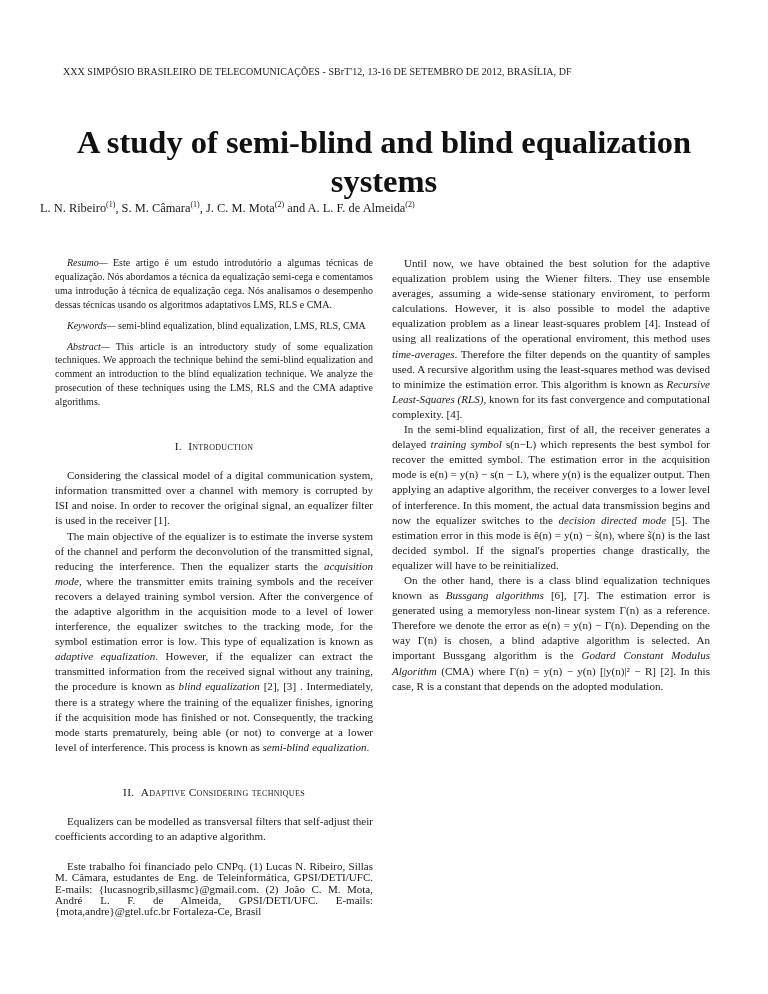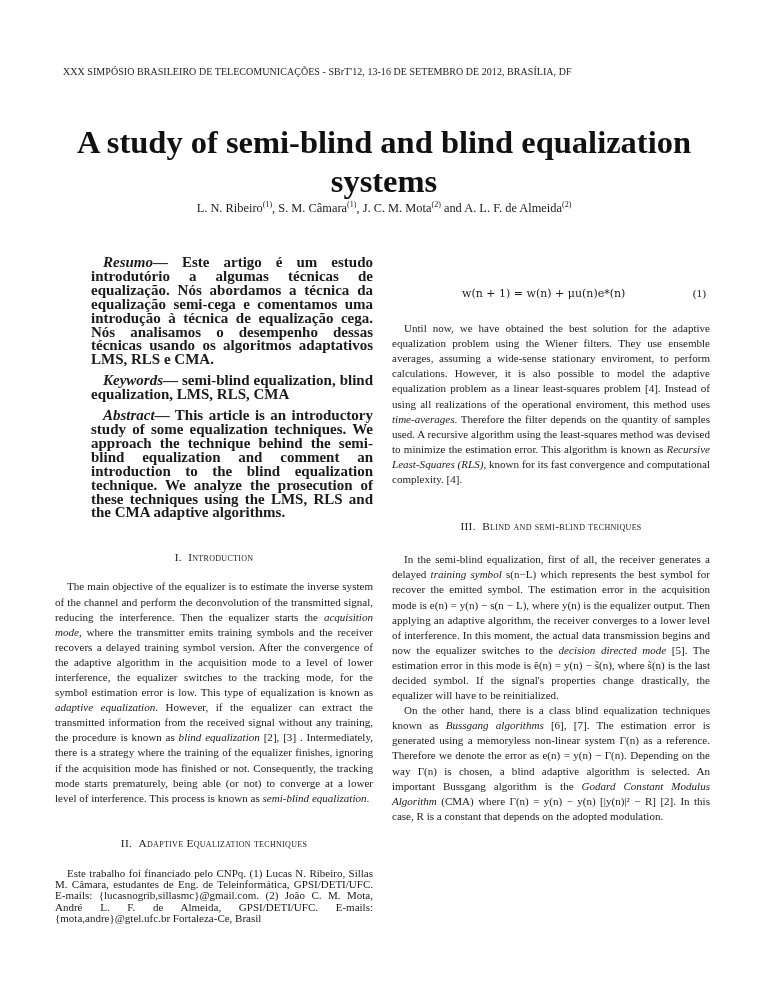--- a/index.html
+++ b/index.html
@@ -10,31 +10,31 @@
   .running-head {
     position: absolute; top: 66px; left: 63px; width: 660px;
     font-size: 10px; letter-spacing: 0.05px; color: #222;
   }
   .title {
     position: absolute; top: 123px; left: 40px; width: 688px;
     text-align: center; font-size: 32.5px; line-height: 39px; color: #111;
   }
   .authors {
     position: absolute; top: 200px; left: 40px; width: 688px;
-    text-align: center; font-size: 12.4px; color: #1a1a1a;
+    text-align: left; font-size: 12.4px; color: #1a1a1a;
   }
   .authors sup { font-size: 8px; vertical-align: 5px; }
   .col {
     position: absolute; width: 318px; font-size: 11.05px; line-height: 15.1px;
     text-align: justify;
   }
   .col-left { left: 55px; top: 256px; }
   .col-right { left: 392px; top: 256px; }
   .col p { margin: 0; text-indent: 12px; }
-  .abs p { font-weight: bold; font-size: 15px; line-height: 13.9px; margin-bottom: 7px; margin-left: 36px; }
+  .abs p { font-weight: normal; font-size: 10px; line-height: 13.9px; margin-bottom: 7px; }
   .abs p .lbl { font-style: italic; }
   .sec-head {
     text-align: center; font-size: 11.4px; margin: 30px 0 14px 0; letter-spacing: 0.3px;
   }
   .sec-head .sc { font-variant: small-caps; }
   .footnote { font-size: 11px; line-height: 11.2px; margin-top: 17px; }
   .footnote p { text-indent: 12px; }
   .eq {
     display: flex; justify-content: space-between; align-items: center;
     margin: 30px 0 20px 0; font-size: 11.4px;
@@ -57,38 +57,33 @@
 <div class="col col-left">
   <div class="abs">
     <p><span class="lbl">Resumo—</span><span> Este artigo é um estudo introdutório a algumas técnicas de equalização. Nós abordamos a técnica da equalização semi-cega e comentamos uma introdução à técnica de equalização cega. Nós analisamos o desempenho dessas técnicas usando os algoritmos adaptativos LMS, RLS e CMA.</span></p>
     <p><span class="lbl">Keywords—</span><span> semi-blind equalization, blind equalization, LMS, RLS, CMA</span></p>
     <p><span class="lbl">Abstract—</span><span> This article is an introductory study of some equalization techniques. We approach the technique behind the semi-blind equalization and comment an introduction to the blind equalization technique. We analyze the prosecution of these techniques using the LMS, RLS and the CMA adaptive algorithms.</span></p>
   </div>
 
   <div class="sec-head">
     <span>I.</span>&nbsp;&nbsp;<span class="sc">Introduction</span>
   </div>
+  <p>Considering the classical model of a digital communication system, information transmitted over a channel with memory is corrupted by ISI and noise. In order to recover the original signal, an equalizer filter is used in the receiver [1].</p>
   <p><span>The main objective of the equalizer is to estimate the inverse system of the channel and perform the deconvolution of the transmitted signal, reducing the interference. Then the equalizer starts the </span><i>acquisition mode</i><span>, where the transmitter emits training symbols and the receiver recovers a delayed training symbol version. After the convergence of the adaptive algorithm in the acquisition mode to a level of lower interference, the equalizer switches to the tracking mode, for the symbol estimation error is low. This type of equalization is known as </span><i>adaptive equalization</i><span>. However, if the equalizer can extract the transmitted information from the received signal without any training, the procedure is known as </span><i>blind equalization</i><span> [2], [3] . Intermediately, there is a strategy where the training of the equalizer finishes, ignoring if the acquisition mode has finished or not. Consequently, the tracking mode starts prematurely, being able (or not) to converge at a lower level of interference. This process is known as </span><i>semi-blind equalization</i><span>.</span></p>
 
   <div class="sec-head">
-    <span>II.</span>&nbsp;&nbsp;<span class="sc">Adaptive Equalization techniques</span>
+    <span>II.</span>&nbsp;&nbsp;<span class="sc">Adaptive Considering techniques</span>
   </div>
+  <p>Equalizers can be modelled as transversal filters that self-adjust their coefficients according to an adaptive algorithm.</p>
 
   <div class="footnote">
     <p>Este trabalho foi financiado pelo CNPq. (1) Lucas N. Ribeiro, Sillas M. Câmara, estudantes de Eng. de Teleinformática, GPSI/DETI/UFC. E-mails: {lucasnogrib,sillasmc}@gmail.com. (2) João C. M. Mota, André L. F. de Almeida, GPSI/DETI/UFC. E-mails: {mota,andre}@gtel.ufc.br Fortaleza-Ce, Brasil</p>
   </div>
 </div>
 
 <div class="col col-right">
 
-  <div class="eq">
-    <span class="eq-body">w(n + 1) = w(n) + μu(n)e*(n)</span>
-    <span class="eq-num">(1)</span>
-  </div>
 
   <p><span>Until now, we have obtained the best solution for the adaptive equalization problem using the Wiener filters. They use ensemble averages, assuming a wide-sense stationary enviroment, to perform calculations. However, it is also possible to model the adaptive equalization problem as a linear least-squares problem [4]. Instead of using all realizations of the operational enviroment, this method uses </span><i>time-averages</i><span>. Therefore the filter depends on the quantity of samples used. A recursive algorithm using the least-squares method was devised to minimize the estimation error. This algorithm is known as </span><i>Recursive Least-Squares (RLS)</i><span>, known for its fast convergence and computational complexity. [4].</span></p>
 
-  <div class="sec-head" style="margin-top:32px;margin-bottom:18px;">
-    <span>III.</span>&nbsp;&nbsp;<span class="sc">Blind and semi-blind techniques</span>
-  </div>
   <p><span>In the semi-blind equalization, first of all, the receiver generates a delayed </span><i>training symbol</i><span> s(n−L) which represents the best symbol for recover the emitted symbol. The estimation error in the acquisition mode is e(n) = y(n) − s(n − L), where y(n) is the equalizer output. Then applying an adaptive algorithm, the receiver converges to a lower level of interference. In this moment, the actual data transmission begins and now the equalizer switches to the </span><i>decision directed mode</i><span> [5]. The estimation error in this mode is ẽ(n) = y(n) − s̃(n), where s̃(n) is the last decided symbol. If the signal's properties change drastically, the equalizer will have to be reinitialized.</span></p>
   <p><span>On the other hand, there is a class blind equalization techniques known as </span><i>Bussgang algorithms</i><span> [6], [7]. The estimation error is generated using a memoryless non-linear system Γ(n) as a reference. Therefore we denote the error as e(n) = y(n) − Γ(n). Depending on the way Γ(n) is chosen, a blind adaptive algorithm is selected. An important Bussgang algorithm is the </span><i>Godard Constant Modulus Algorithm</i><span> (CMA) where Γ(n) = y(n) − y(n) [|y(n)|² − R] [2]. In this case, R is a constant that depends on the adopted modulation.</span></p>
 </div>
 
 </body></html>

